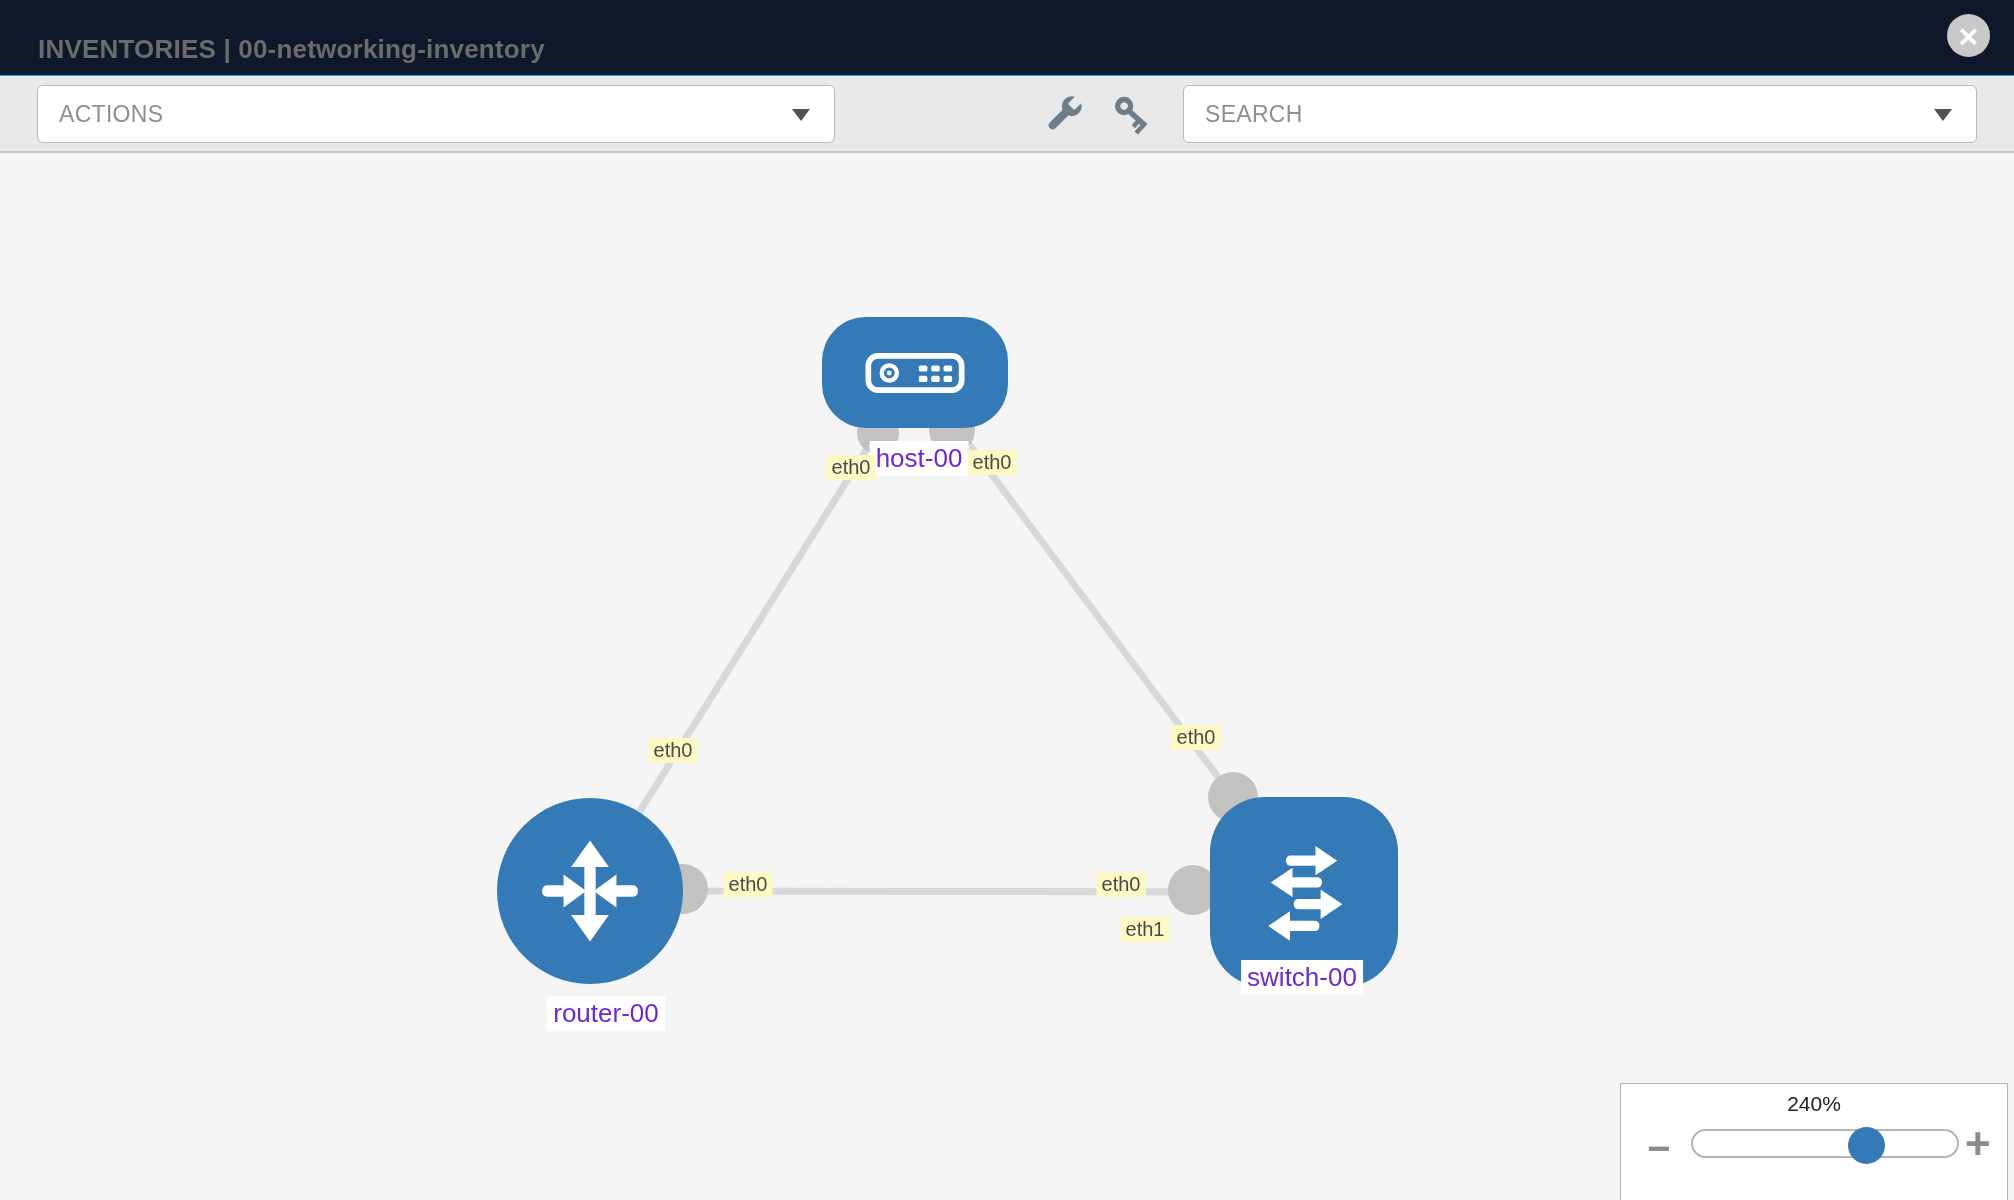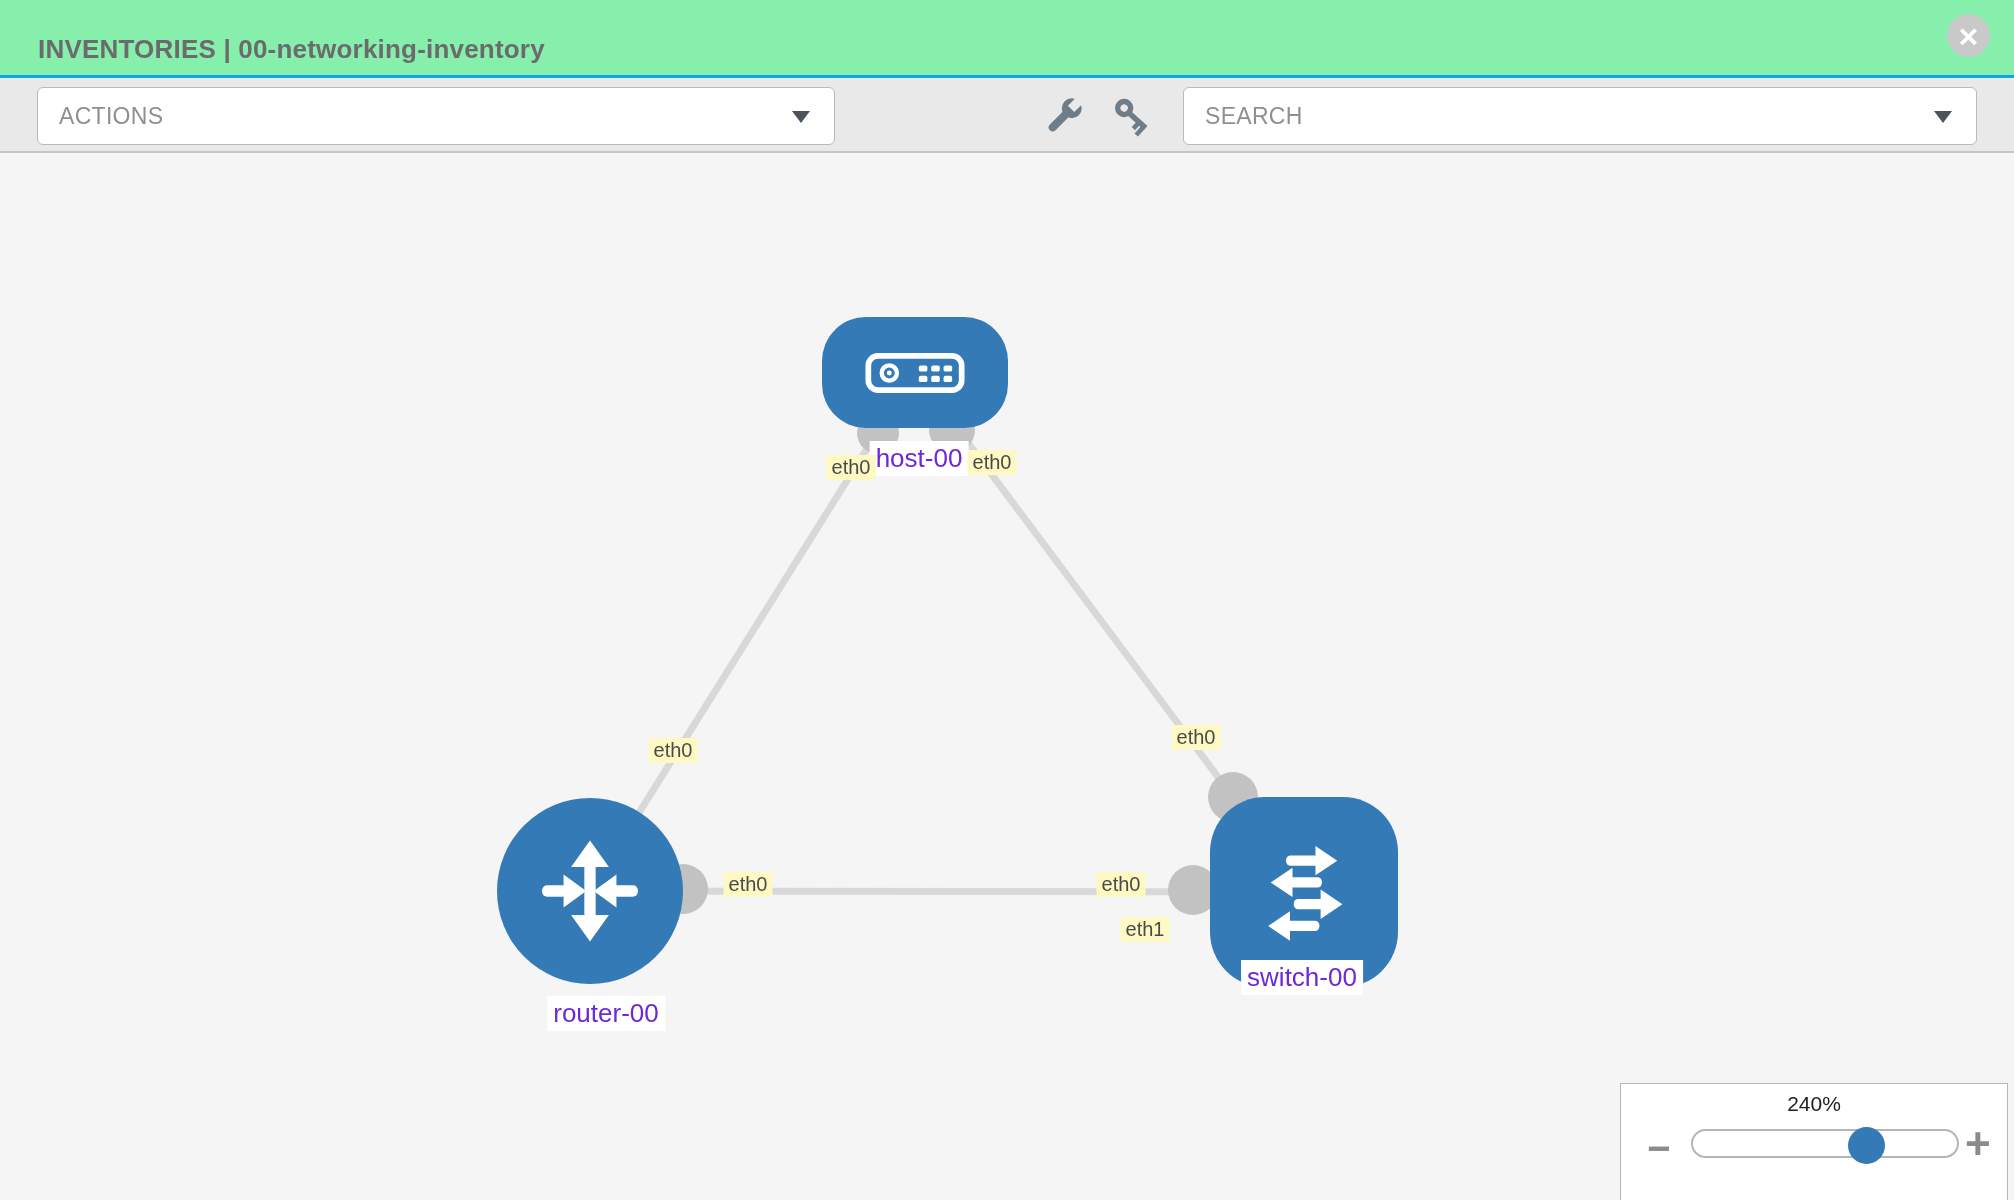--- a/index.html
+++ b/index.html
@@ -3,35 +3,35 @@
 <meta charset="utf-8">
 <style>
   * { margin:0; padding:0; box-sizing:border-box; }
   html,body { width:2014px; height:1200px; overflow:hidden; background:#fff; }
   .app {
     position:relative; width:2014px; height:1200px; overflow:hidden;
     font-family:"Liberation Sans","DejaVu Sans",sans-serif; background:#f5f5f5;
   }
 
   
-  .titlebar { position:absolute; left:0; top:0; width:100%; height:97px; background:#86efac; z-index:10; }
+  .titlebar { position:absolute; left:0; top:0; width:100%; height:97px; background:#0f172a; z-index:10; }
   .page-title {
     position:absolute; left:38px; top:50%; transform:translateY(-50%);
     font-size:26px; font-weight:bold; color:#6b6b6b; letter-spacing:.2px; white-space:nowrap;
   }
   .close-btn {
     position:absolute; right:24px; top:14px; width:43px; height:43px; border-radius:50%;
     background:#c9c9c9; color:#fff; display:flex; align-items:center; justify-content:center;
     font-size:34px; font-weight:bold; line-height:1; cursor:pointer; user-select:none;
   }
 
   
   .toolbar {
     position:absolute; left:0; top:75px; width:100%; height:78px; background:#e9e9e9;
-    border-top:3px solid #0ea5e9; border-bottom:2px solid #c6c6c6; z-index:10;
+    border-top:1px solid #0ea5e9; border-bottom:2px solid #c6c6c6; z-index:10;
   }
   .select-box {
     position:absolute; top:9px; height:58px; background:#fff; border:1px solid #b9b9b9;
     border-radius:6px; display:flex; align-items:center; cursor:pointer;
   }
   .select-box.actions { left:37px;   width:798px; }
   .select-box.search  { left:1183px; width:794px;align-items:center; }
   .select-label { margin-left:21px; font-size:23px; color:#8f8f8f; letter-spacing:.3px; }
   .caret {
     position:absolute; right:24px; top:50%; margin-top:-5px; width:0; height:0;

